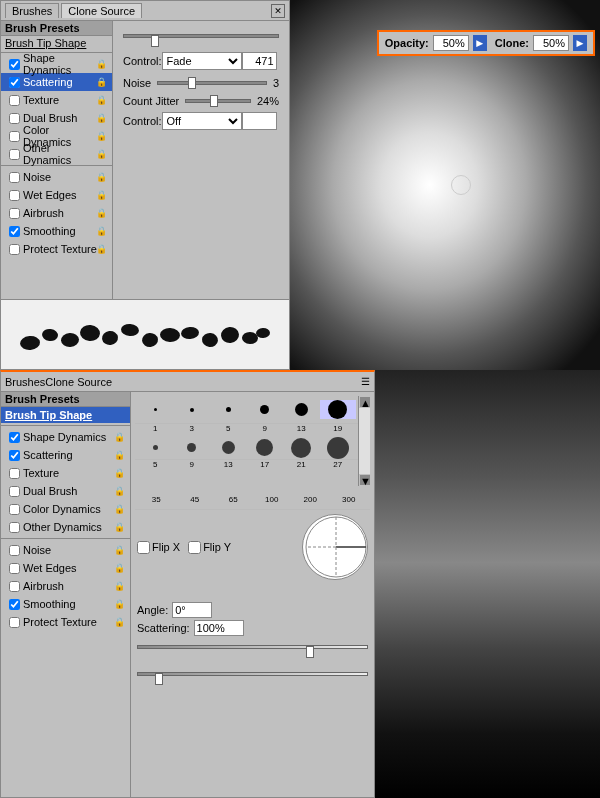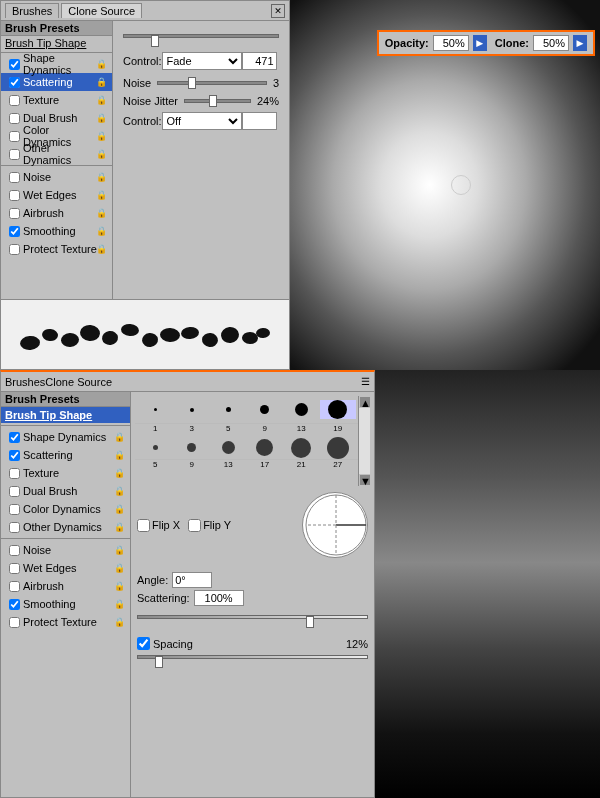--- a/index.html
+++ b/index.html
@@ -78,21 +78,21 @@
 
     
     .divider { height: 1px; background: #888; margin: 2px 0; }
 
     input[type=checkbox] { cursor: pointer; }
 
     .flip-row { display: flex; align-items: center; gap: 8px; margin-bottom: 2px; }
     .flip-check { display: flex; align-items: center; gap: 2px; font-size: 11px; }
 
     .angle-input { width: 40px; font-size: 11px; border: 1px solid #888; height: 16px; padding: 0 2px; }
-    .round-input { width: 50px; font-size: 11px; border: 1px solid #888; height: 16px; padding: 0 2px; text-align: center; }
+    .round-input { width: 50px; font-size: 11px; border: 1px solid #888; height: 16px; padding: 0 2px; }
   </style>
 </head>
 <body>
 
 <div class="top-section">
 
   <div class="top-panel">
 
     <div class="panel-titlebar">
       <div class="tab active">Brushes</div>
@@ -184,21 +184,21 @@
           <div class="scatter-row" style="margin-top:6px;">
             <span>Noise</span>
             <div style="flex:1;position:relative;height:14px;margin:0 6px;">
               <div style="height:4px;background:#888;border:1px solid #666;margin-top:5px;"></div>
               <div style="width:8px;height:12px;background:#fff;border:1px solid #666;position:absolute;top:1px;left:28%;cursor:pointer;"></div>
             </div>
             <span>3</span>
           </div>
 
           <div class="scatter-row" style="margin-top:4px;">
-            <span>Noise Jitter</span>
+            <span>Count Jitter</span>
             <div style="flex:1;position:relative;height:14px;margin:0 6px;">
               <div style="height:4px;background:#888;border:1px solid #666;margin-top:5px;"></div>
               <div style="width:8px;height:12px;background:#fff;border:1px solid #666;position:absolute;top:1px;left:38%;cursor:pointer;"></div>
             </div>
             <span>24%</span>
           </div>
 
           <div class="control-row" style="margin-top:4px;">
             <span>Control:</span>
             <select class="control-select">
@@ -389,20 +389,28 @@
             </div>
           </div>
 
           <div style="width:12px;background:#c0c0c0;border-left:1px solid #888;display:flex;flex-direction:column;">
             <div style="width:10px;height:10px;background:#888;margin:1px;cursor:pointer;">▲</div>
             <div style="flex:1;background:#e0e0e0;"></div>
             <div style="width:10px;height:10px;background:#888;margin:1px;cursor:pointer;">▼</div>
           </div>
         </div>
 
+        <div style="display:flex;align-items:center;height:20px;border-bottom:1px solid #bbb;padding:2px;margin-bottom:2px;">
+          <div style="flex:1;text-align:center;font-size:8px;">35</div>
+          <div style="flex:1;text-align:center;font-size:8px;">45</div>
+          <div style="flex:1;text-align:center;font-size:8px;">65</div>
+          <div style="flex:1;text-align:center;font-size:8px;">100</div>
+          <div style="flex:1;text-align:center;font-size:8px;">200</div>
+          <div style="flex:1;text-align:center;font-size:8px;">300</div>
+        </div>
 
 
         <div class="flip-row" style="padding:2px;">
           <label class="flip-check">
             <input type="checkbox" style="">
             <span>Flip X</span>
           </label>
           <label class="flip-check">
             <input type="checkbox" style="">
             <span>Flip Y</span>
@@ -413,43 +421,38 @@
               <svg width="66" height="66">
                 <circle cx="33" cy="33" r="30" fill="none" stroke="#888" stroke-width="1"></circle>
                 <line x1="33" y1="33" x2="63" y2="33" stroke="#333" stroke-width="1.5"></line>
                 <line x1="33" y1="33" x2="3" y2="33" stroke="#888" stroke-width="1" stroke-dasharray="3,2"></line>
                 <line x1="33" y1="3" x2="33" y2="63" stroke="#888" stroke-width="1" stroke-dasharray="3,2"></line>
               </svg>
             </div>
           </div>
         </div>
 
-        <div class="param-row" style="margin-top:12px;">
+        <div class="param-row" style="margin-top:20px;">
           <span>Angle:</span>
           <input class="angle-input" value="0°" style="margin-left: 4px;">
         </div>
 
         <div class="param-row">
           <span>Scattering:</span>
           <input class="round-input" value="100%" style="margin-left: 4px;">
         </div>
 
         <div style="padding:2px;">
           <div style="position:relative;height:14px;margin-bottom:4px;">
             <div style="height:4px;background:linear-gradient(to right,#888,#eee);border:1px solid #666;margin-top:5px;"></div>
             <div style="width:8px;height:12px;background:#fff;border:1px solid #666;position:absolute;top:1px;left:73%;cursor:pointer;"></div>
           </div>
         </div>
 
         <div style="padding:2px;">
-          <div class="hardness-label">
-            <input type="checkbox" checked="" style="">
-            <span style="margin-left:3px;">Spacing</span>
-            <span class="hardness-val">12%</span>
-          </div>
           <div style="position:relative;height:14px;">
             <div style="height:4px;background:linear-gradient(to right,#888,#eee);border:1px solid #666;margin-top:5px;"></div>
             <div style="width:8px;height:12px;background:#fff;border:1px solid #666;position:absolute;top:1px;left:8%;cursor:pointer;"></div>
           </div>
         </div>
       </div>
     </div>
 
     <div class="bottom-preview">
       

